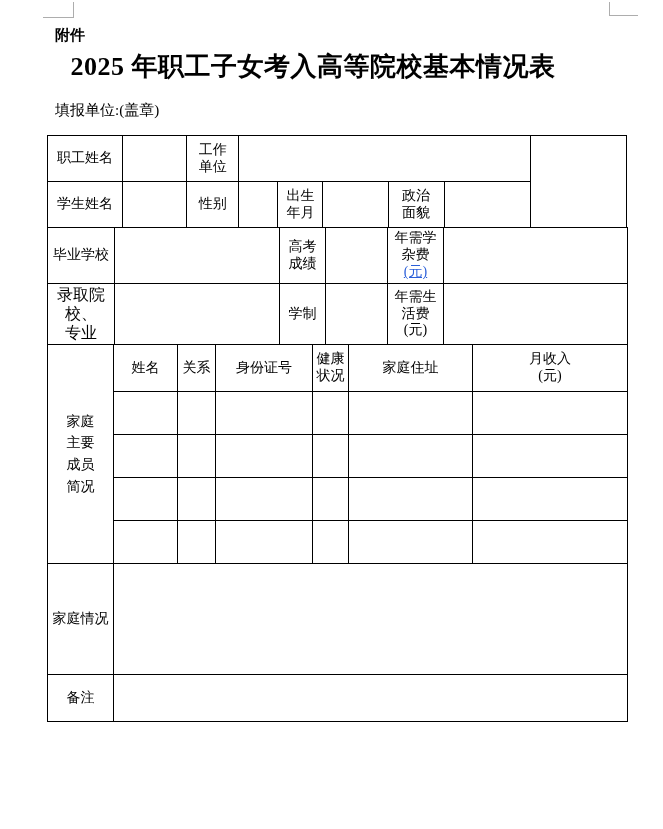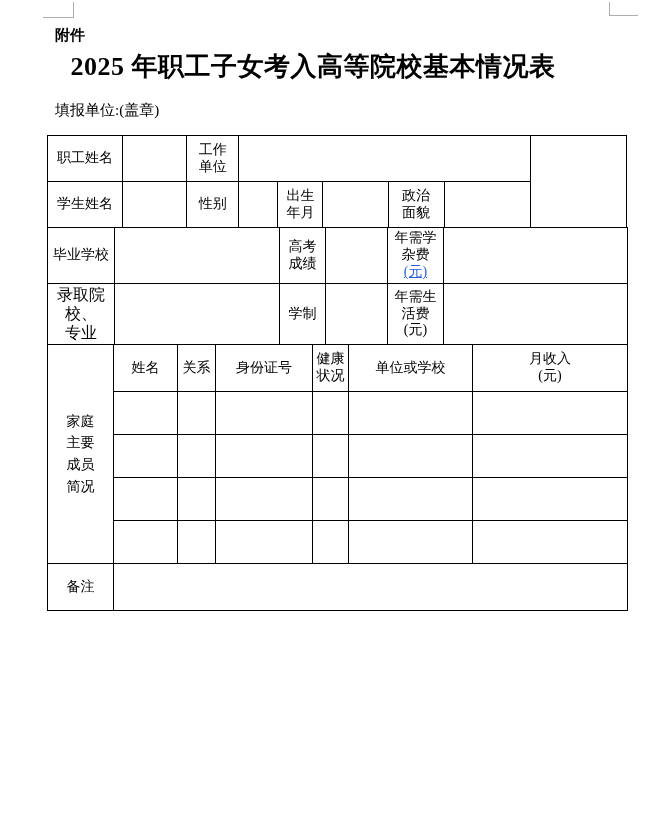--- a/index.html
+++ b/index.html
@@ -156,21 +156,21 @@
           <tr class="h47">
         <td rowspan="5" class="vlabel"><span class="lbl">家庭
 主要
 成员
 简况</span></td>
         <td><span class="lbl">姓名</span></td>
         <td><span class="lbl">关系</span></td>
         <td><span class="lbl">身份证号</span></td>
         <td><span class="lbl">健康
 状况</span></td>
-        <td><span class="lbl">单位或学校</span></td>
+        <td><span class="lbl">家庭住址</span></td>
         <td><span class="lbl">月收入
 (元)</span></td>
       </tr>
       <tr class="h43">
         <td></td>
         <td></td>
         <td></td>
         <td></td>
         <td></td>
         <td></td>
@@ -201,20 +201,24 @@
       </tr>
     </tbody>
       </table>
 
     <table class="grp">
       <colgroup>
           <col style="width:66px">
           <col style="width:514px">
         </colgroup>
       <tbody>
+          <tr class="h111">
+        <td><span class="lbl">家庭情况</span></td>
+        <td></td>
+      </tr>
       <tr class="h47b">
         <td><span class="lbl">备注</span></td>
         <td></td>
       </tr>
     </tbody>
       </table>
 
   </div>
 </div>
 

